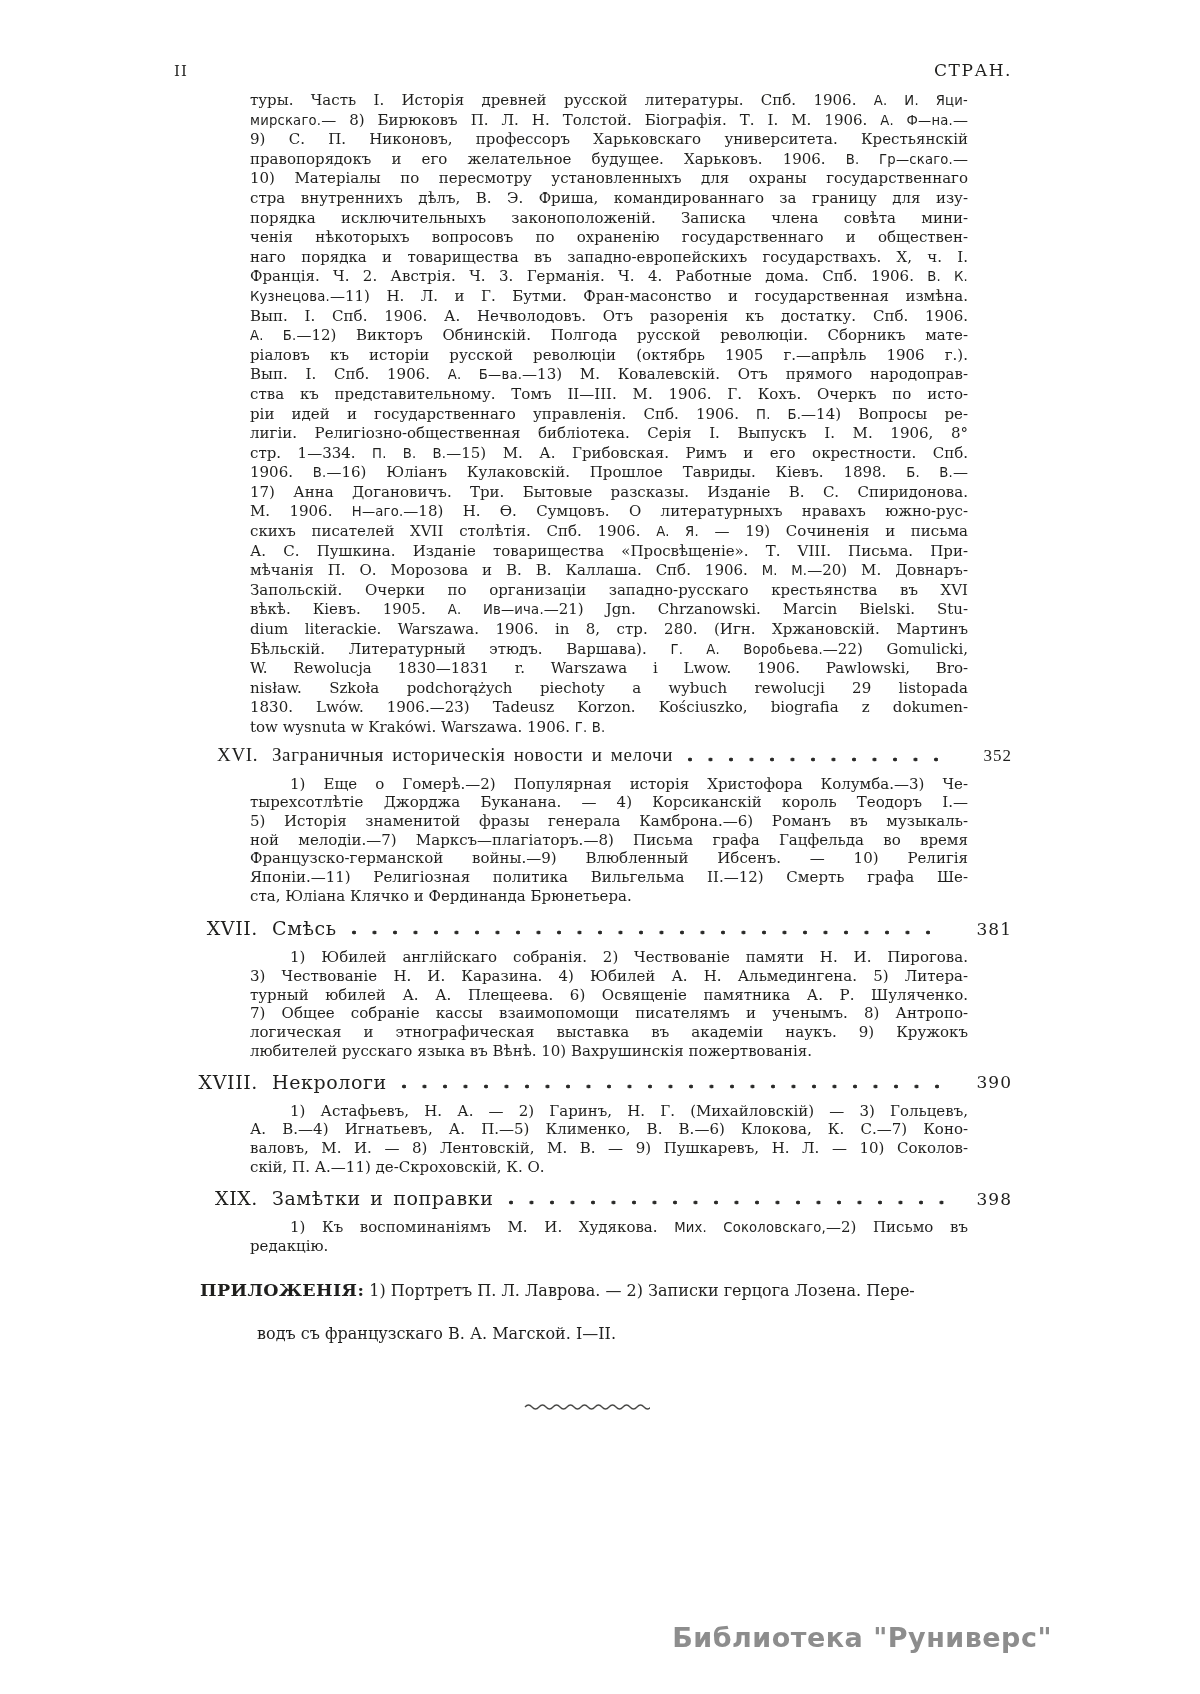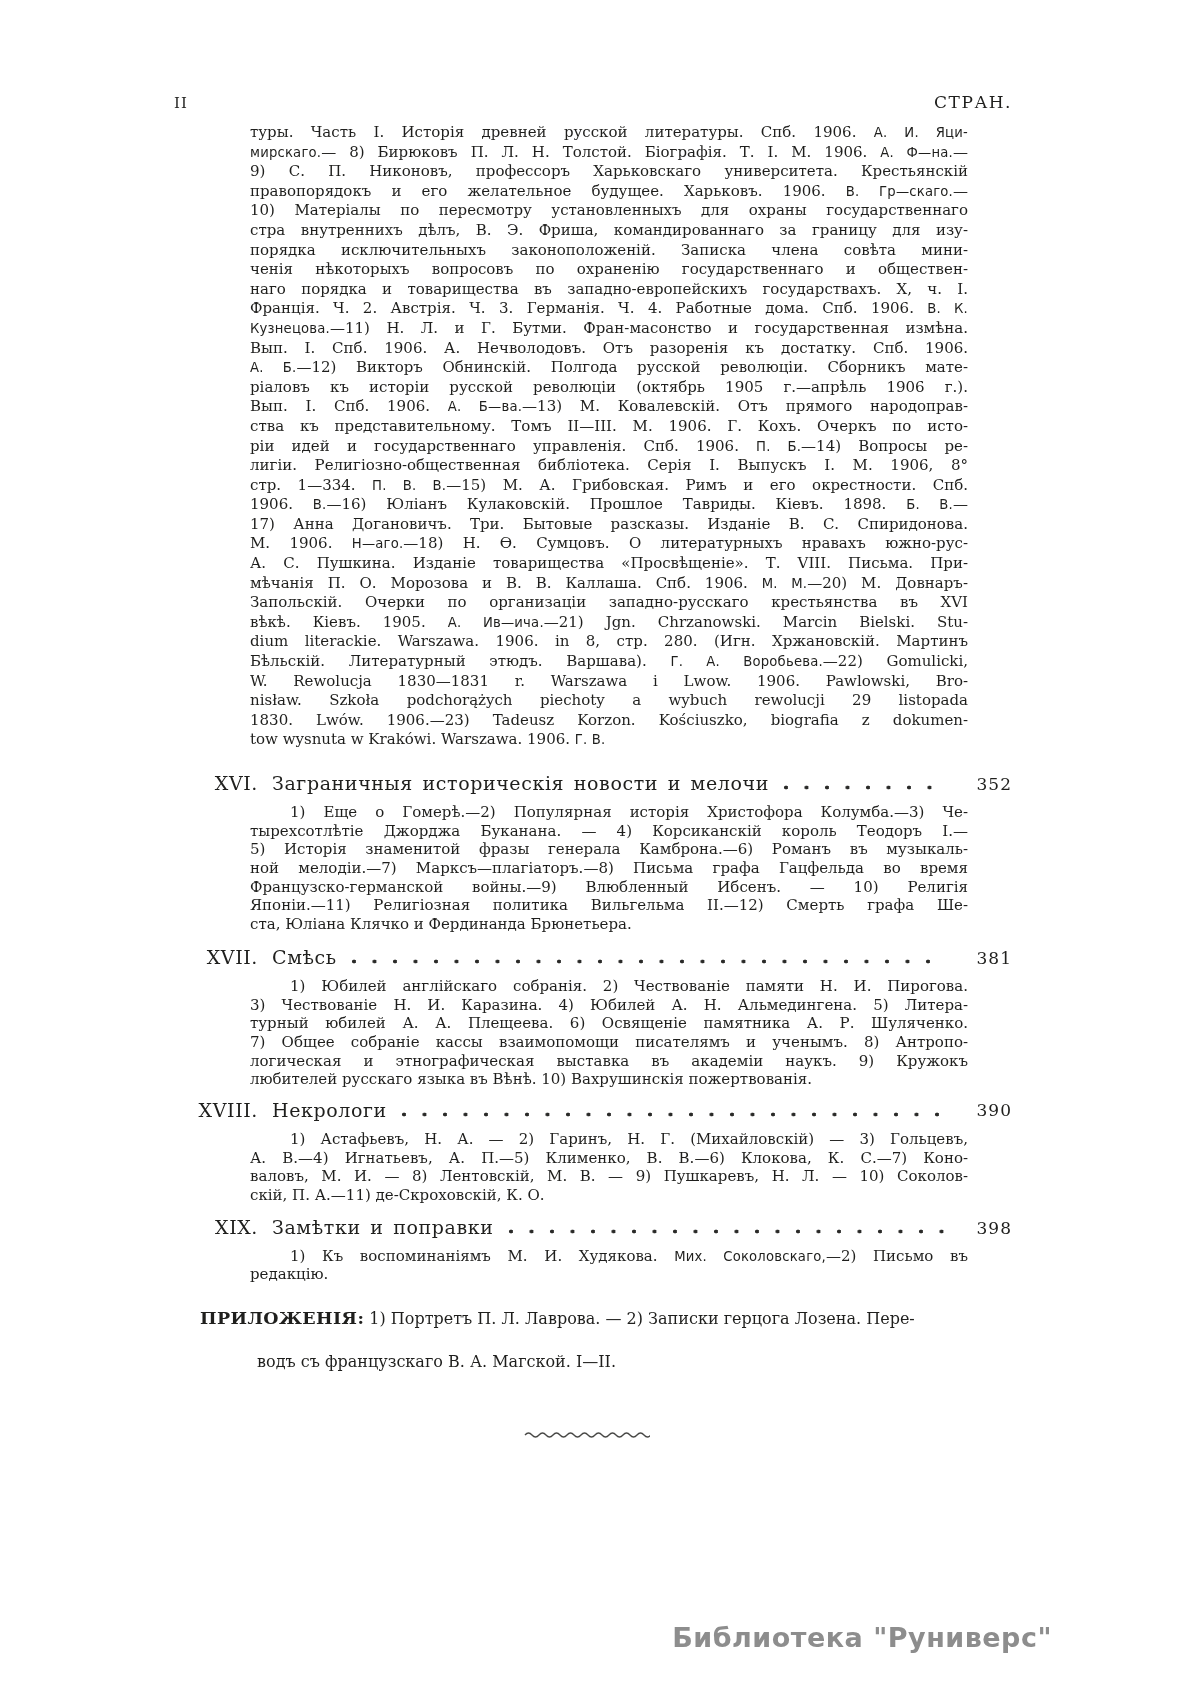--- a/index.html
+++ b/index.html
@@ -12,21 +12,21 @@
   body{
     width:1200px;height:1694px;
     background:var(--paper);
     color:var(--ink);
     font-family:"DejaVu Serif","Liberation Serif",serif;
     overflow:hidden;
     position:relative;
   }
   .page{
     width:1200px;height:1382px;
-    padding:92px 188px 0 162px; 
+    padding:60px 188px 0 162px; 
     position:relative;
   }
   
   .pagehead{
     display:flex;justify-content:space-between;align-items:baseline;
     height:18px;font-size:15px;
   }
   .folio{margin-left:12px;letter-spacing:1px;}
   .colhead{font-size:17px;letter-spacing:1.5px;text-align:center;}
   
@@ -72,21 +72,21 @@
     background-size:20.5px 7px;
   }
   .heading .pagenum{width:56px;text-align:right;flex:none;font-size:17px;letter-spacing:1px;}
   
   .body{
     --lh:18.7px;
     margin:7px 44px 0 88px;
     font-size:15px;
   }
   .body .line:first-child{text-indent:40px;}
-  .heading.h-xvi{margin-top:20px;}
+  .heading.h-xvi{margin-top:4px;font-family:Liberation Serif, serif;}
   .heading.h-xvii{margin-top:10px;}
   .heading.h-xviii{margin-top:8px;align-items:center;}
   .heading.h-xix{margin-top:9px;}
   
   .appendix{
     --lh:43px;
     margin:13px 44px 0 38px; 
     font-size:16px;
   }
   .appendix .line{text-align-last:left;}
@@ -134,20 +134,21 @@
       <div class="line"><span class="rev">А. Б.</span><span>—12) Викторъ Обнинскій. Полгода русской революціи. Сборникъ мате-</span></div>
       <div class="line"><span>ріаловъ къ исторіи русской революціи (октябрь 1905 г.—апрѣль 1906 г.).</span></div>
       <div class="line"><span>Вып. I. Спб. 1906. </span><span class="rev">А. Б—ва.</span><span>—13) М. Ковалевскій. Отъ прямого народоправ-</span></div>
       <div class="line"><span>ства къ представительному. Томъ II—III. М. 1906. Г. Кохъ. Очеркъ по исто-</span></div>
       <div class="line"><span>ріи идей и государственнаго управленія. Спб. 1906. </span><span class="rev">П. Б.</span><span>—14) Вопросы ре-</span></div>
       <div class="line"><span>лигіи. Религіозно-общественная библіотека. Серія I. Выпускъ I. М. 1906, 8°</span></div>
       <div class="line"><span>стр. 1—334. </span><span class="rev">П. В. В.</span><span>—15) М. А. Грибовская. Римъ и его окрестности. Спб.</span></div>
       <div class="line"><span>1906. </span><span class="rev">В.</span><span>—16) Юліанъ Кулаковскій. Прошлое Тавриды. Кіевъ. 1898. </span><span class="rev">Б. В.</span><span>—</span></div>
       <div class="line"><span>17) Анна Догановичъ. Три. Бытовые разсказы. Изданіе В. С. Спиридонова.</span></div>
       <div class="line"><span>М. 1906. </span><span class="rev">Н—аго.</span><span>—18) Н. Ѳ. Сумцовъ. О литературныхъ нравахъ южно-рус-</span></div>
+      <div class="line"><span>скихъ писателей XVII столѣтія. Спб. 1906. </span><span class="rev">А. Я.</span><span> — 19) Сочиненія и письма</span></div>
       <div class="line"><span>А. С. Пушкина. Изданіе товарищества «Просвѣщеніе». Т. VIII. Письма. При-</span></div>
       <div class="line"><span>мѣчанія П. О. Морозова и В. В. Каллаша. Спб. 1906. </span><span class="rev">М. М.</span><span>—20) М. Довнаръ-</span></div>
       <div class="line"><span>Запольскій. Очерки по организаціи западно-русскаго крестьянства въ XVI</span></div>
       <div class="line"><span>вѣкѣ. Кіевъ. 1905. </span><span class="rev">А. Ив—ича.</span><span>—21) Jgn. Chrzanowski. Marcin Bielski. Stu-</span></div>
       <div class="line"><span>dium literackie. Warszawa. 1906. in 8, стр. 280. (Игн. Хржановскій. Мартинъ</span></div>
       <div class="line"><span>Бѣльскій. Литературный этюдъ. Варшава). </span><span class="rev">Г. А. Воробьева.</span><span>—22) Gomulicki,</span></div>
       <div class="line"><span>W. Rewolucja 1830—1831 r. Warszawa i Lwow. 1906. Pawlowski, Bro-</span></div>
       <div class="line"><span>nisław. Szkoła podchorążych piechoty a wybuch rewolucji 29 listopada</span></div>
       <div class="line"><span>1830. Lwów. 1906.—23) Tadeusz Korzon. Kościuszko, biografia z dokumen-</span></div>
       <div class="line last"><span>tow wysnuta w Krakówi. Warszawa. 1906. </span><span class="rev">Г. В.</span></div>

